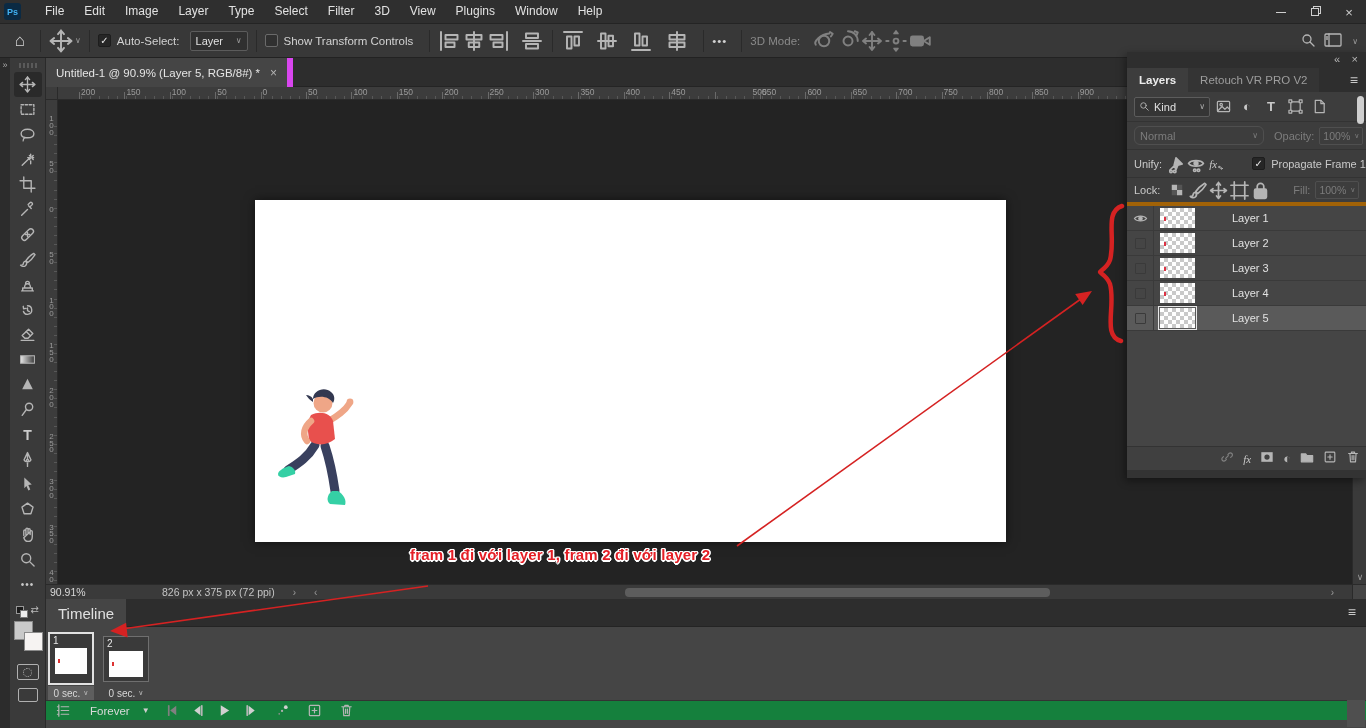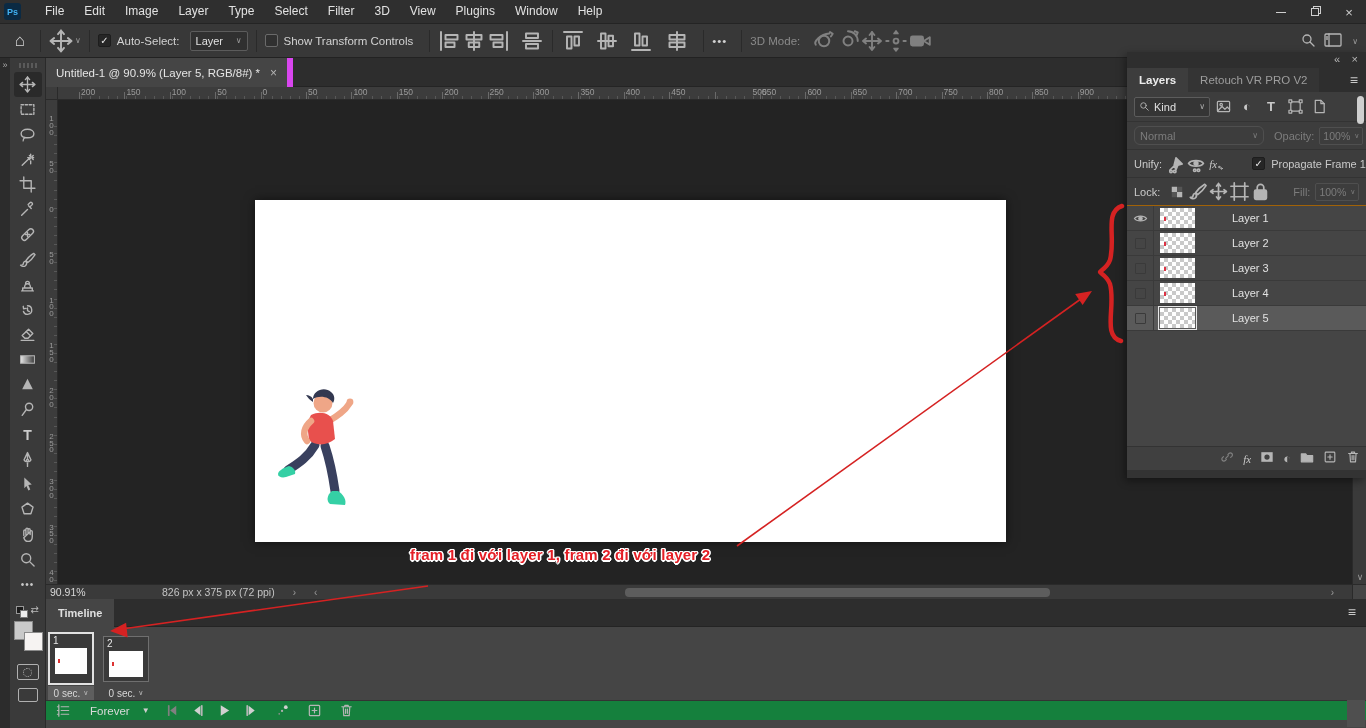--- a/index.html
+++ b/index.html
@@ -82,21 +82,21 @@
   .status-zoom { margin-left:4px; color:#d8d8d8; width:52px; }
   .status-info { color:#c4c4c4; margin-left:60px; }
   .status-ch { color:#9a9a9a; margin-left:18px; font-size:10px; }
   .hthumb { position:absolute; left:579px; top:3px; width:425px; height:9px; background:#5d5d5d; border-radius:4px; }
   .hs-right { position:absolute; right:32px; color:#9a9a9a; font-size:10px; }
   .hs-corner { position:absolute; right:0; top:0; width:14px; height:15px; background:#454545; border-left:1px solid #2a2a2a; }
 
   
   .timeline { position:absolute; left:46px; top:599px; width:1320px; height:129px; background:#454545; }
   .tl-tabrow { position:absolute; left:0; top:0; width:1320px; height:28px; background:#2d2d2d; border-bottom:1px solid #242424; }
-  .tl-tab { position:absolute; left:0; top:0; height:28px; background:#454545; padding:0 12px; display:flex; align-items:center; font-size:11px; font-weight:bold; color:#e0e0e0;text-align:center; }
+  .tl-tab { position:absolute; left:0; top:0; height:28px; background:#454545; padding:0 12px; display:flex; align-items:center; font-size:15px; font-weight:normal; color:#e0e0e0;text-align:center; }
   .tl-menu { position:absolute; right:10px; top:5px; color:#c9c9c9; font-size:14px; }
   .frame { position:absolute; width:46px; }
   .frame .box { position:relative; width:46px; background:#3a3a3a; border:1px solid #6f6f6f; }
   .frame.sel .box { border:2px solid #e2e2e2; }
   .frame .num { position:absolute; left:3px; top:1px; font-size:10px; color:#e6e6e6; }
   .frame .thumb { position:absolute; left:5px; right:5px; top:14px; height:26px; background:#fff; }
   .frame .thumb i { position:absolute; left:3px; top:11px; width:2px; height:4px; background:#d33; }
   .frame .time { position:absolute; left:0; width:46px; height:14px; font-size:10px; color:#d8d8d8; display:flex; align-items:center; justify-content:center; gap:3px; }
   .frame.sel .time { background:#5e5e5e; }
   .time .v { font-size:7px; color:#bbb; }
@@ -125,21 +125,21 @@
   .f-ico .half { color:#c9c9c9; font-size:13px; }
   .f-ico .T { color:#c9c9c9; font-size:13px; font-weight:bold; }
   .pscroll { position:absolute; right:2px; top:44px; width:7px; height:28px; background:#cfcfcf; border-radius:4px; }
   .blend-row { position:absolute; left:0; top:70px; width:239px; height:28px; display:flex; align-items:center; border-bottom:1px solid #333; }
   .blend-select { display:flex; align-items:center; justify-content:space-between; width:130px; height:19px; margin-left:7px; border:1px solid #4f4f4f; border-radius:6px; padding:0 5px; font-size:11px; color:#7c7c7c; }
   .small-box { display:flex; align-items:center; justify-content:space-between; width:44px; height:18px; border:1px solid #4f4f4f; border-radius:2px; padding:0 3px; font-size:10.5px; color:#7c7c7c; }
   .row-label { font-size:11px; color:#c9c9c9; }
   .row-label.dis { color:#7c7c7c; }
   .unify-row { position:absolute; left:0; top:98px; width:239px; height:28px; display:flex; align-items:center; border-bottom:1px solid #333; }
   .u-ico { display:inline-flex; width:20px; height:18px; align-items:center; justify-content:center; }
-  .lock-row { position:absolute; left:0; top:126px; width:239px; height:28px; display:flex; align-items:center; border-bottom:1px solid #a16207; }
+  .lock-row { position:absolute; left:0; top:126px; width:239px; height:28px; display:flex; align-items:center; border-bottom:4px solid #a16207; }
   .l-ico { display:inline-flex; width:21px; height:18px; align-items:center; justify-content:center; }
   .layers-list { position:absolute; left:0; top:154px; width:239px; height:150px; background:#454545; }
   .layer-row { position:absolute; left:0; width:239px; height:25px; border-bottom:1px solid #3a3a3a; display:flex; align-items:center; }
   .layer-row.sel { background:#5a5a5a; }
   .eye-cell { width:27px; height:25px; border-right:1px solid #3a3a3a; display:flex; align-items:center; justify-content:center; }
   .eye-empty { width:11px; height:11px; border:1px solid #3a3a3a; border-radius:1px; }
   .lthumb { width:35px; height:20px; margin-left:6px; background-image:conic-gradient(#c9c9c9 25%,#fff 0 50%,#c9c9c9 0 75%,#fff 0); background-size:8px 8px; position:relative; }
   .lthumb.white { background:#fff; }
   .lthumb i { position:absolute; left:4px; top:9px; width:2px; height:4px; background:#d34; }
   .lthumb.bracket { outline:1px solid #e8e8e8; outline-offset:1px; }

